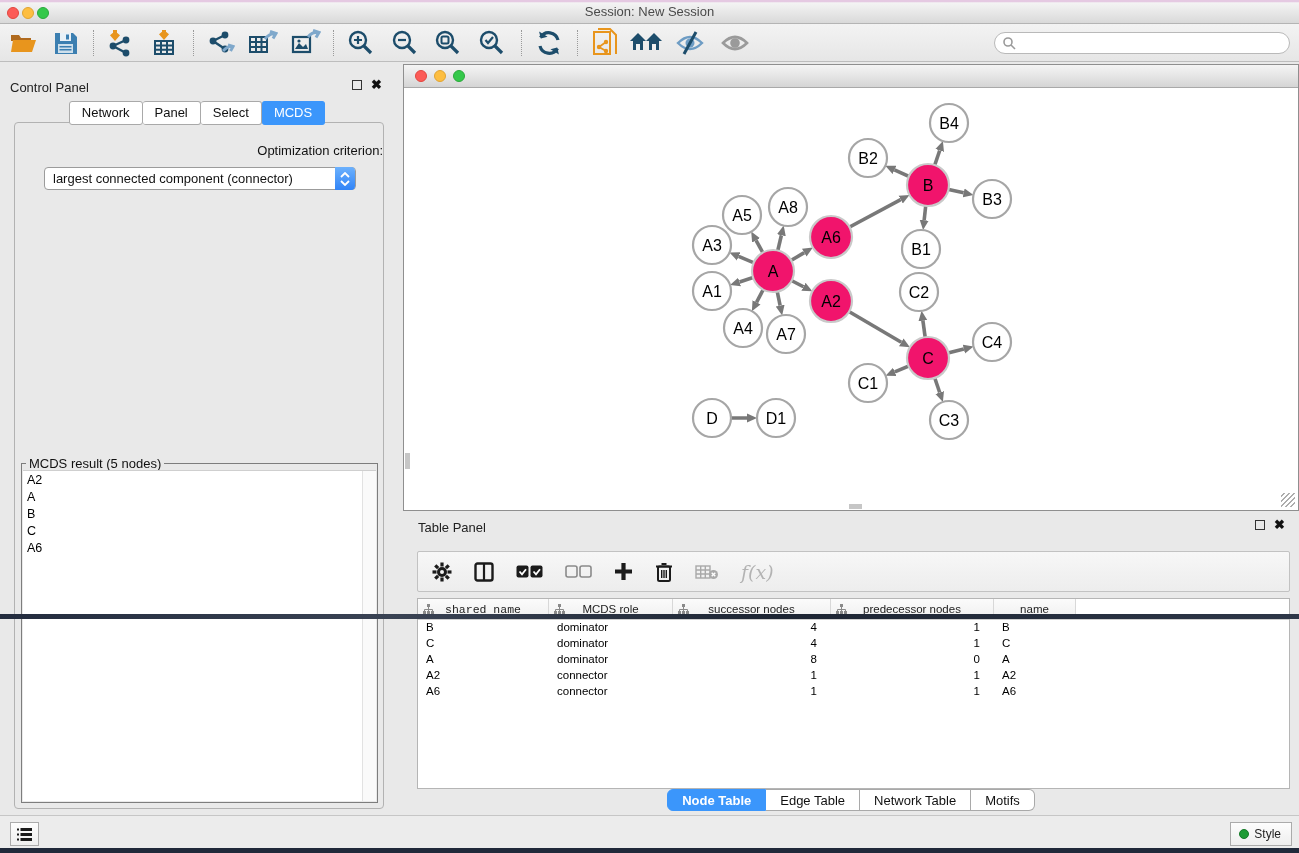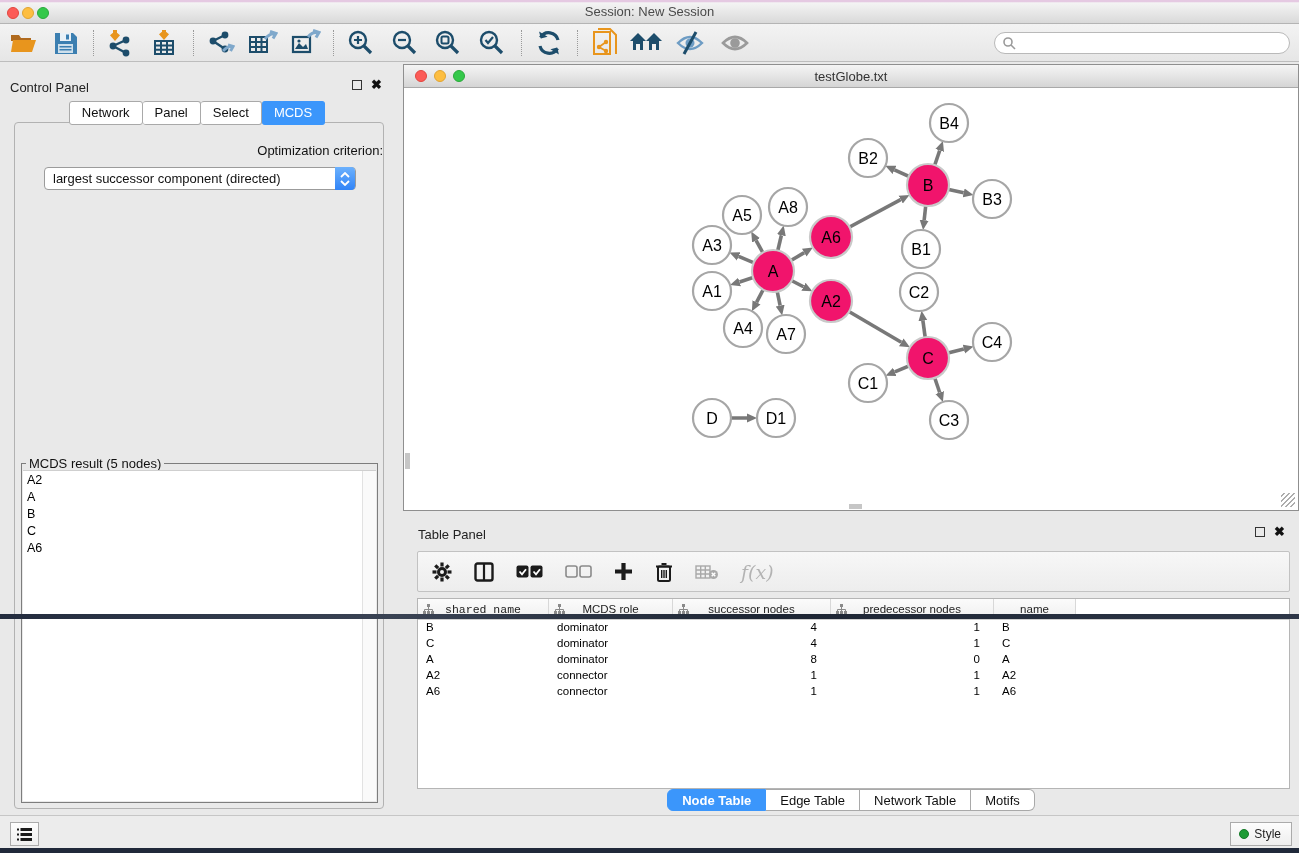--- a/index.html
+++ b/index.html
@@ -72,21 +72,21 @@
     background:linear-gradient(#f5f5f5,#d5d5d5); border-bottom:1px solid #a9a9a9; }
   .net-titlebar .title { position:absolute; left:0; right:0; top:4px; text-align:center; font-size:13px; color:#333; }
   .net-canvas { position:absolute; left:1px; top:24px; right:1px; bottom:1px; background:#fff; }
   .net-scroll-left { position:absolute; left:0px; top:364px; width:5px; height:16px; background:#c6c6c6; }
   .net-scroll-bottom { position:absolute; left:444px; bottom:0px; width:13px; height:5px; background:#c6c6c6; }
   .resize-grip { position:absolute; right:2px; bottom:2px; width:14px; height:14px;
     background:repeating-linear-gradient(135deg, transparent 0 2px, #adadad 2px 3.5px); }
 
   
   .table-panel { position:absolute; left:403px; top:518px; width:896px; height:297px; }
-  .tp-head { position:absolute; left:15px; top:7px; right:12px; height:16px; }
+  .tp-head { position:absolute; left:15px; top:0; right:12px; height:16px; }
   .tp-toolbar { position:absolute; left:14px; top:33px; width:873px; height:41px;
     background:linear-gradient(#f7f7f7,#ededed); border:1px solid #c2c2c2; border-radius:2px;
     display:flex; align-items:center; gap:22px; padding-left:14px; }
   .tp-tool { display:flex; align-items:center; justify-content:center; cursor:default; }
   .fx { font-family:"DejaVu Serif", serif; font-style:italic; font-size:19px; color:#b3b3b3; }
 
   .datatable { position:absolute; left:14px; top:80px; width:873px; height:191px;
     background:#fff; border:1px solid #b5b5b5; overflow:hidden; }
   .dt-header { display:flex; height:21px; background:linear-gradient(#fbfbfb,#f0f0f0);
     border-bottom:1px solid #cfcfcf; }
@@ -285,21 +285,21 @@
       </div>
       <div class="cp-tabs" id="cp-tabs">
           <button class="tabbtn">Network</button>
           <button class="tabbtn">Panel</button>
           <button class="tabbtn">Select</button>
           <button class="tabbtn sel">MCDS</button>
         </div>
       <div class="cp-body">
         <div class="opt-label">Optimization criterion:</div>
         <div class="dropdown">
-          <span>largest successor component (directed)</span>
+          <span>largest connected component (connector)</span>
           <span class="dd-step">
             <svg width="10" height="6" viewBox="0 0 10 6">
                 <path d="M1 5 L5 1 L9 5" stroke="#fff" stroke-width="1.8" fill="none"></path>
               </svg>
             <svg width="10" height="6" viewBox="0 0 10 6" style="margin-top:2px">
                 <path d="M1 1 L5 5 L9 1" stroke="#fff" stroke-width="1.8" fill="none"></path>
               </svg>
           </span>
         </div>
         <div class="mcds-box">
@@ -314,21 +314,20 @@
             </div>
         </div>
       </div>
     </div>
 
     <div class="netframe">
       <div class="net-titlebar">
         <span class="tl red" style="left:11px; top:5px"></span>
         <span class="tl yel" style="left:30px; top:5px"></span>
         <span class="tl grn" style="left:49px; top:5px"></span>
-        <div class="title">testGlobe.txt</div>
       </div>
       <div class="net-canvas">
         <svg id="graph-svg" width="894" height="422">
             <defs>
               <marker id="arr" markerWidth="11" markerHeight="10" refX="0" refY="5" orient="auto" markerUnits="userSpaceOnUse">
                 <path d="M0,0.5 L10,5 L0,9.5 z" fill="#787878"></path>
               </marker>
             </defs>
             <line x1="368" y1="182" x2="334.55665668823144" y2="192.9650305940225" stroke="#787878" stroke-width="3.6" marker-end="url(#arr)"></line>
             <line x1="368" y1="182" x2="333.67777467457597" y2="167.37085477932746" stroke="#787878" stroke-width="3.6" marker-end="url(#arr)"></line>

